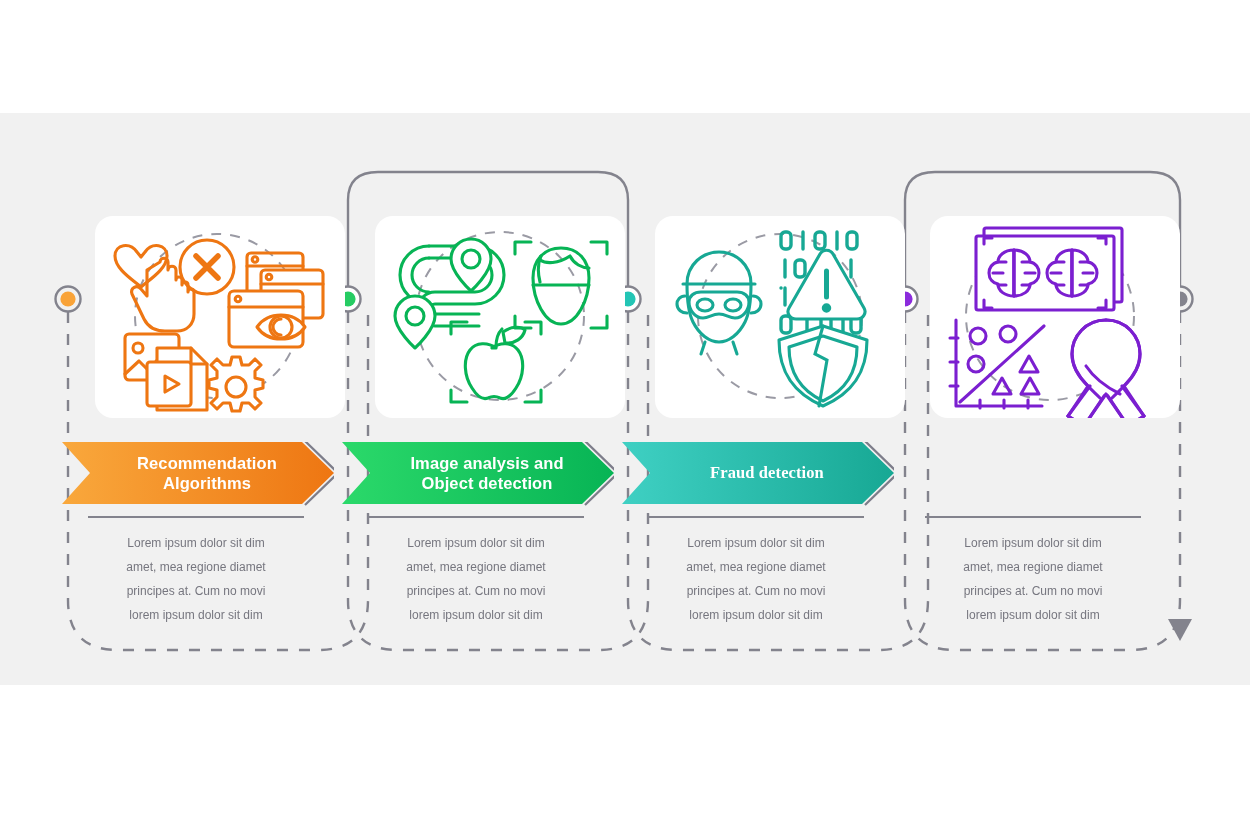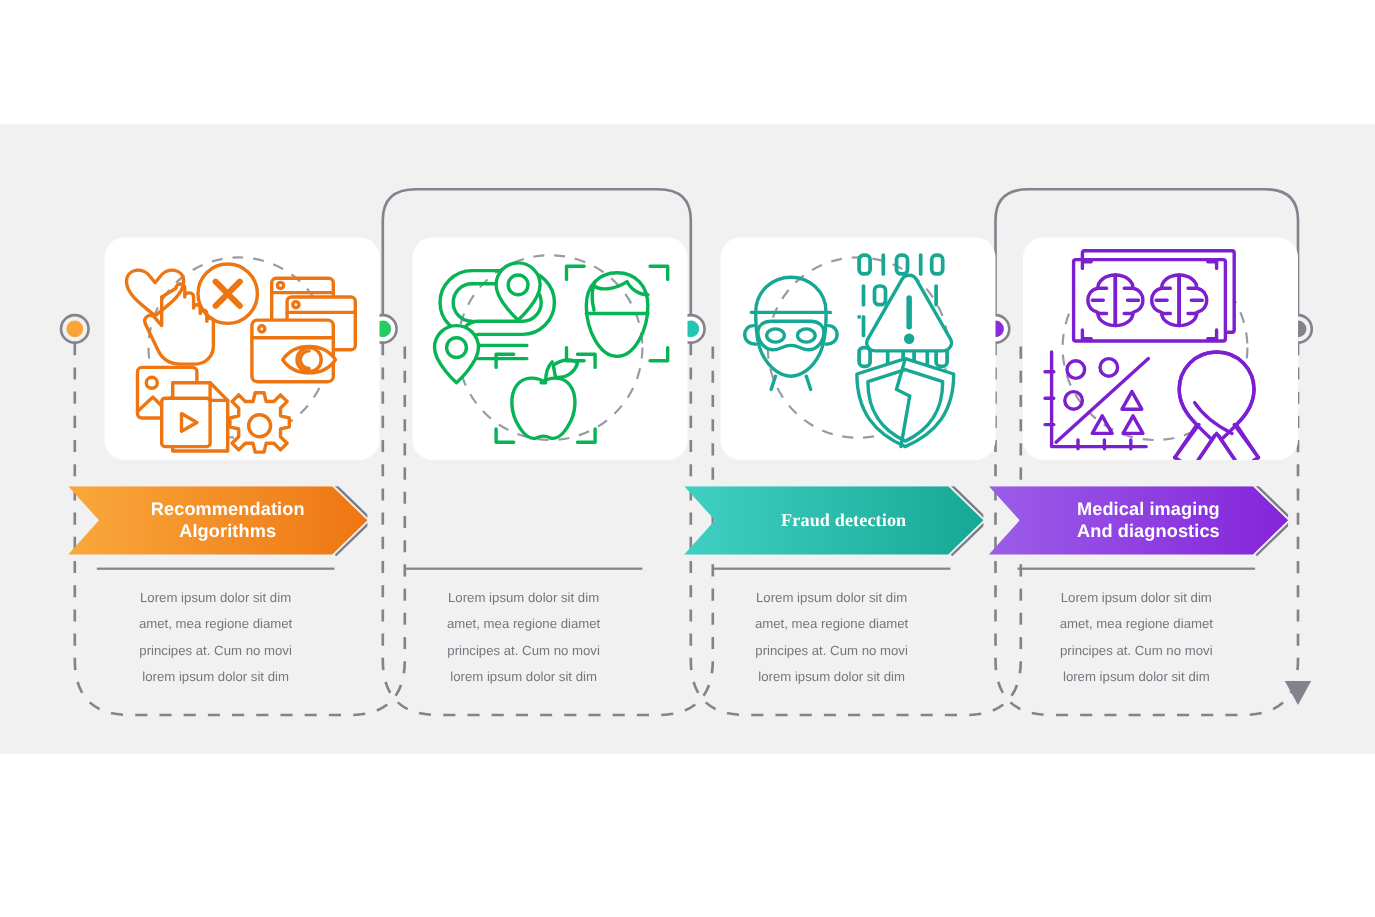--- a/index.html
+++ b/index.html
@@ -320,49 +320,49 @@
             <stop offset="1" stop-color="#EE7612"></stop>
         </linearGradient>
       </defs>
       <path d="M0 0 L240 0 L272 31 L240 62 L0 62 L28 31 Z" fill="url(#g1)"></path>
       <path d="M243 -1 L276 31 L243 63" fill="none" stroke="#7d7d8a" stroke-width="2.2"></path>
     </svg>
     <div class="label">Recommendation
 Algorithms</div>
   </div>
 
+  <div class="banner" style="left:342px;">
+    <svg class="shape" width="272" height="70" viewBox="0 0 272 70">
+      <defs>
+        <linearGradient id="g2" x1="0" y1="0" x2="1" y2="0">
+          <stop offset="0" stop-color="#2BD96A"></stop>
+            <stop offset="1" stop-color="#07B455"></stop>
+        </linearGradient>
+      </defs>
+      <path d="M0 0 L240 0 L272 31 L240 62 L0 62 L28 31 Z" fill="url(#g2)"></path>
+      <path d="M243 -1 L276 31 L243 63" fill="none" stroke="#7d7d8a" stroke-width="2.2"></path>
+    </svg>
+    <div class="label">Image analysis and
+Object detection</div>
+  </div>
 
   <div class="banner" style="left:622px;font-family:Liberation Serif, serif;">
     <svg class="shape" width="272" height="70" viewBox="0 0 272 70">
       <defs>
         <linearGradient id="g3" x1="0" y1="0" x2="1" y2="0">
           <stop offset="0" stop-color="#3FD0C3"></stop>
             <stop offset="1" stop-color="#17A894"></stop>
         </linearGradient>
       </defs>
       <path d="M0 0 L240 0 L272 31 L240 62 L0 62 L28 31 Z" fill="url(#g3)"></path>
       <path d="M243 -1 L276 31 L243 63" fill="none" stroke="#7d7d8a" stroke-width="2.2"></path>
     </svg>
     <div class="label">Fraud detection</div>
   </div>
 
-  <div class="banner" style="left:899px;">
-    <svg class="shape" width="272" height="70" viewBox="0 0 272 70">
-      <defs>
-        <linearGradient id="g4" x1="0" y1="0" x2="1" y2="0">
-          <stop offset="0" stop-color="#9B5DE8"></stop>
-            <stop offset="1" stop-color="#8424DA"></stop>
-        </linearGradient>
-      </defs>
-      <path d="M0 0 L240 0 L272 31 L240 62 L0 62 L28 31 Z" fill="url(#g4)"></path>
-      <path d="M243 -1 L276 31 L243 63" fill="none" stroke="#7d7d8a" stroke-width="2.2"></path>
-    </svg>
-    <div class="label">Medical imaging
-And diagnostics</div>
-  </div>
 
   <div class="hr" style="left:88px;"></div>
   <div class="hr" style="left:368px;"></div>
   <div class="hr" style="left:648px;"></div>
   <div class="hr" style="left:925px;"></div>
 
   <div class="desc" style="left:76px;">Lorem ipsum dolor sit dim
 amet, mea regione diamet
 principes at. Cum no movi
 lorem ipsum dolor sit dim</div>

